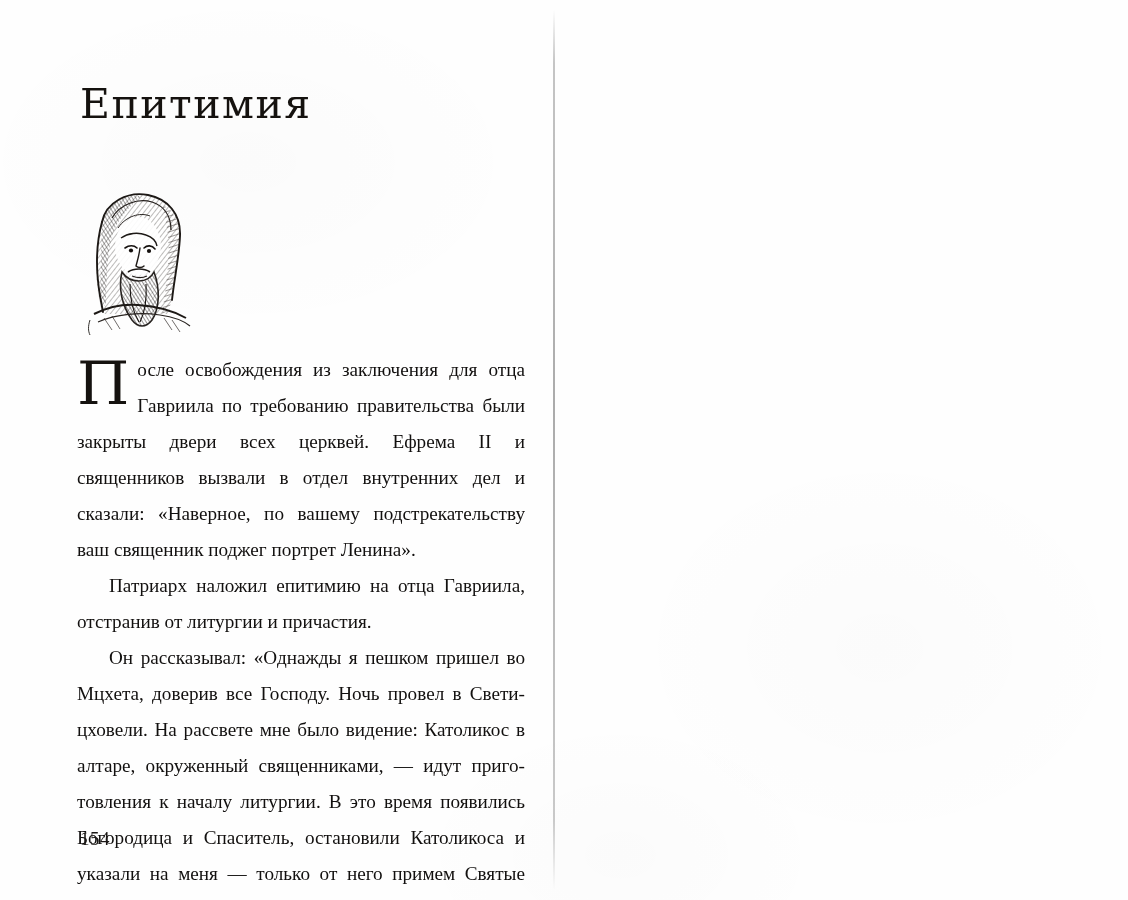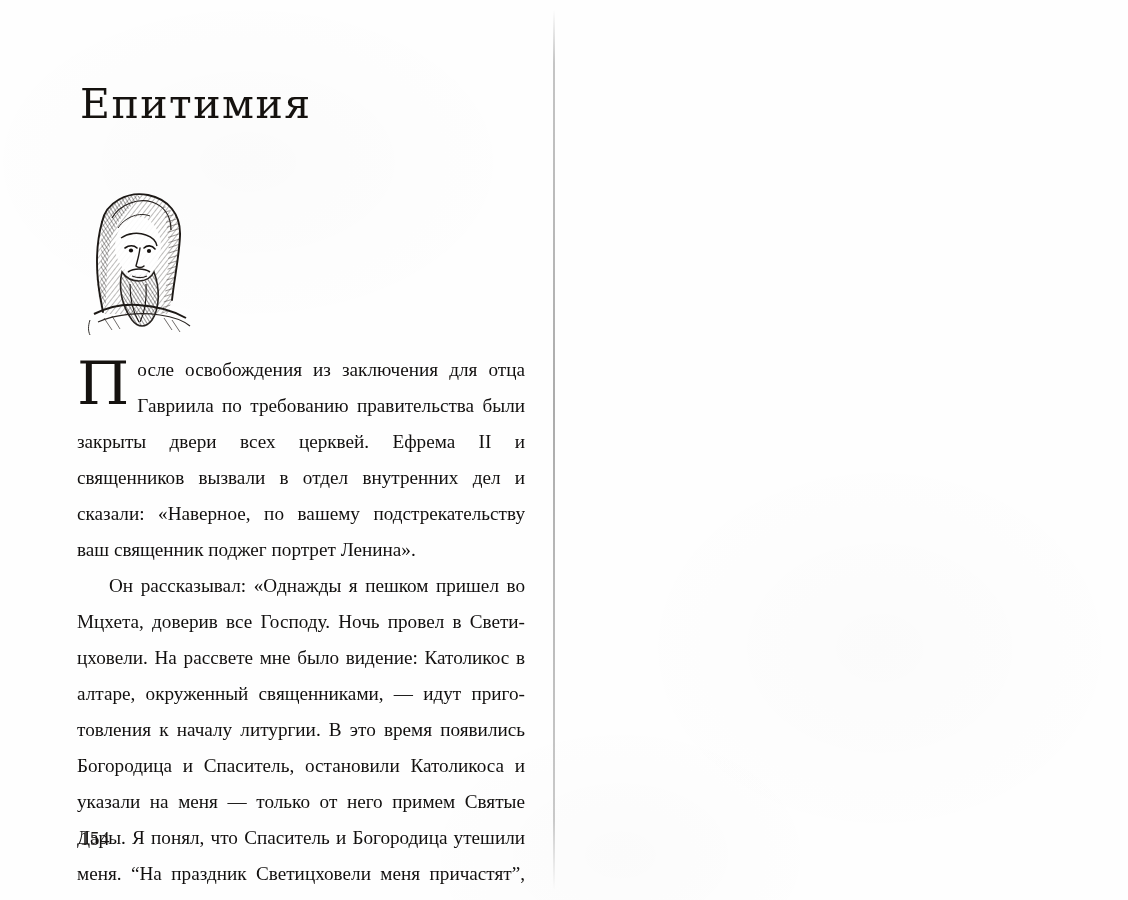--- a/index.html
+++ b/index.html
@@ -191,20 +191,21 @@
           <line x1="88" y1="130" x2="96" y2="142"></line>
           <line x1="96" y1="132" x2="104" y2="144"></line>
         </g>
       </svg>
     </div>
 
     <div class="column col-left">
       <p class="dropcap-para no-indent">
         <span class="dropcap">П</span><span>осле освобождения из заключения для отца Гавриила по требованию правительства были закрыты двери всех церквей. Ефрема II и священников вызвали в отдел внутренних дел и сказали: «На­верное, по вашему подстрекательству ваш священник поджег портрет Ленина».</span>
       </p>
+      <p>Патриарх наложил епитимию на отца Гавриила, отстранив от литургии и причастия.</p>
       <p>Он рассказывал: «Однажды я пешком пришел во Мцхета, доверив все Господу. Ночь провел в Свети­цховели. На рассвете мне было видение: Католикос в алтаре, окруженный священниками, — идут приго­товления к началу литургии. В это время появились Богородица и Спаситель, остановили Католикоса и указали на меня — только от него примем Святые Дары. Я понял, что Спаситель и Богородица утеши­ли меня. “На праздник Светицховели меня прича­стят”, — подумал я. Утром до начала службы меня</p>
     </div>
 
     <div class="folio">154</div>
   </div>
 
   <div class="page page-right">
 
     
 

